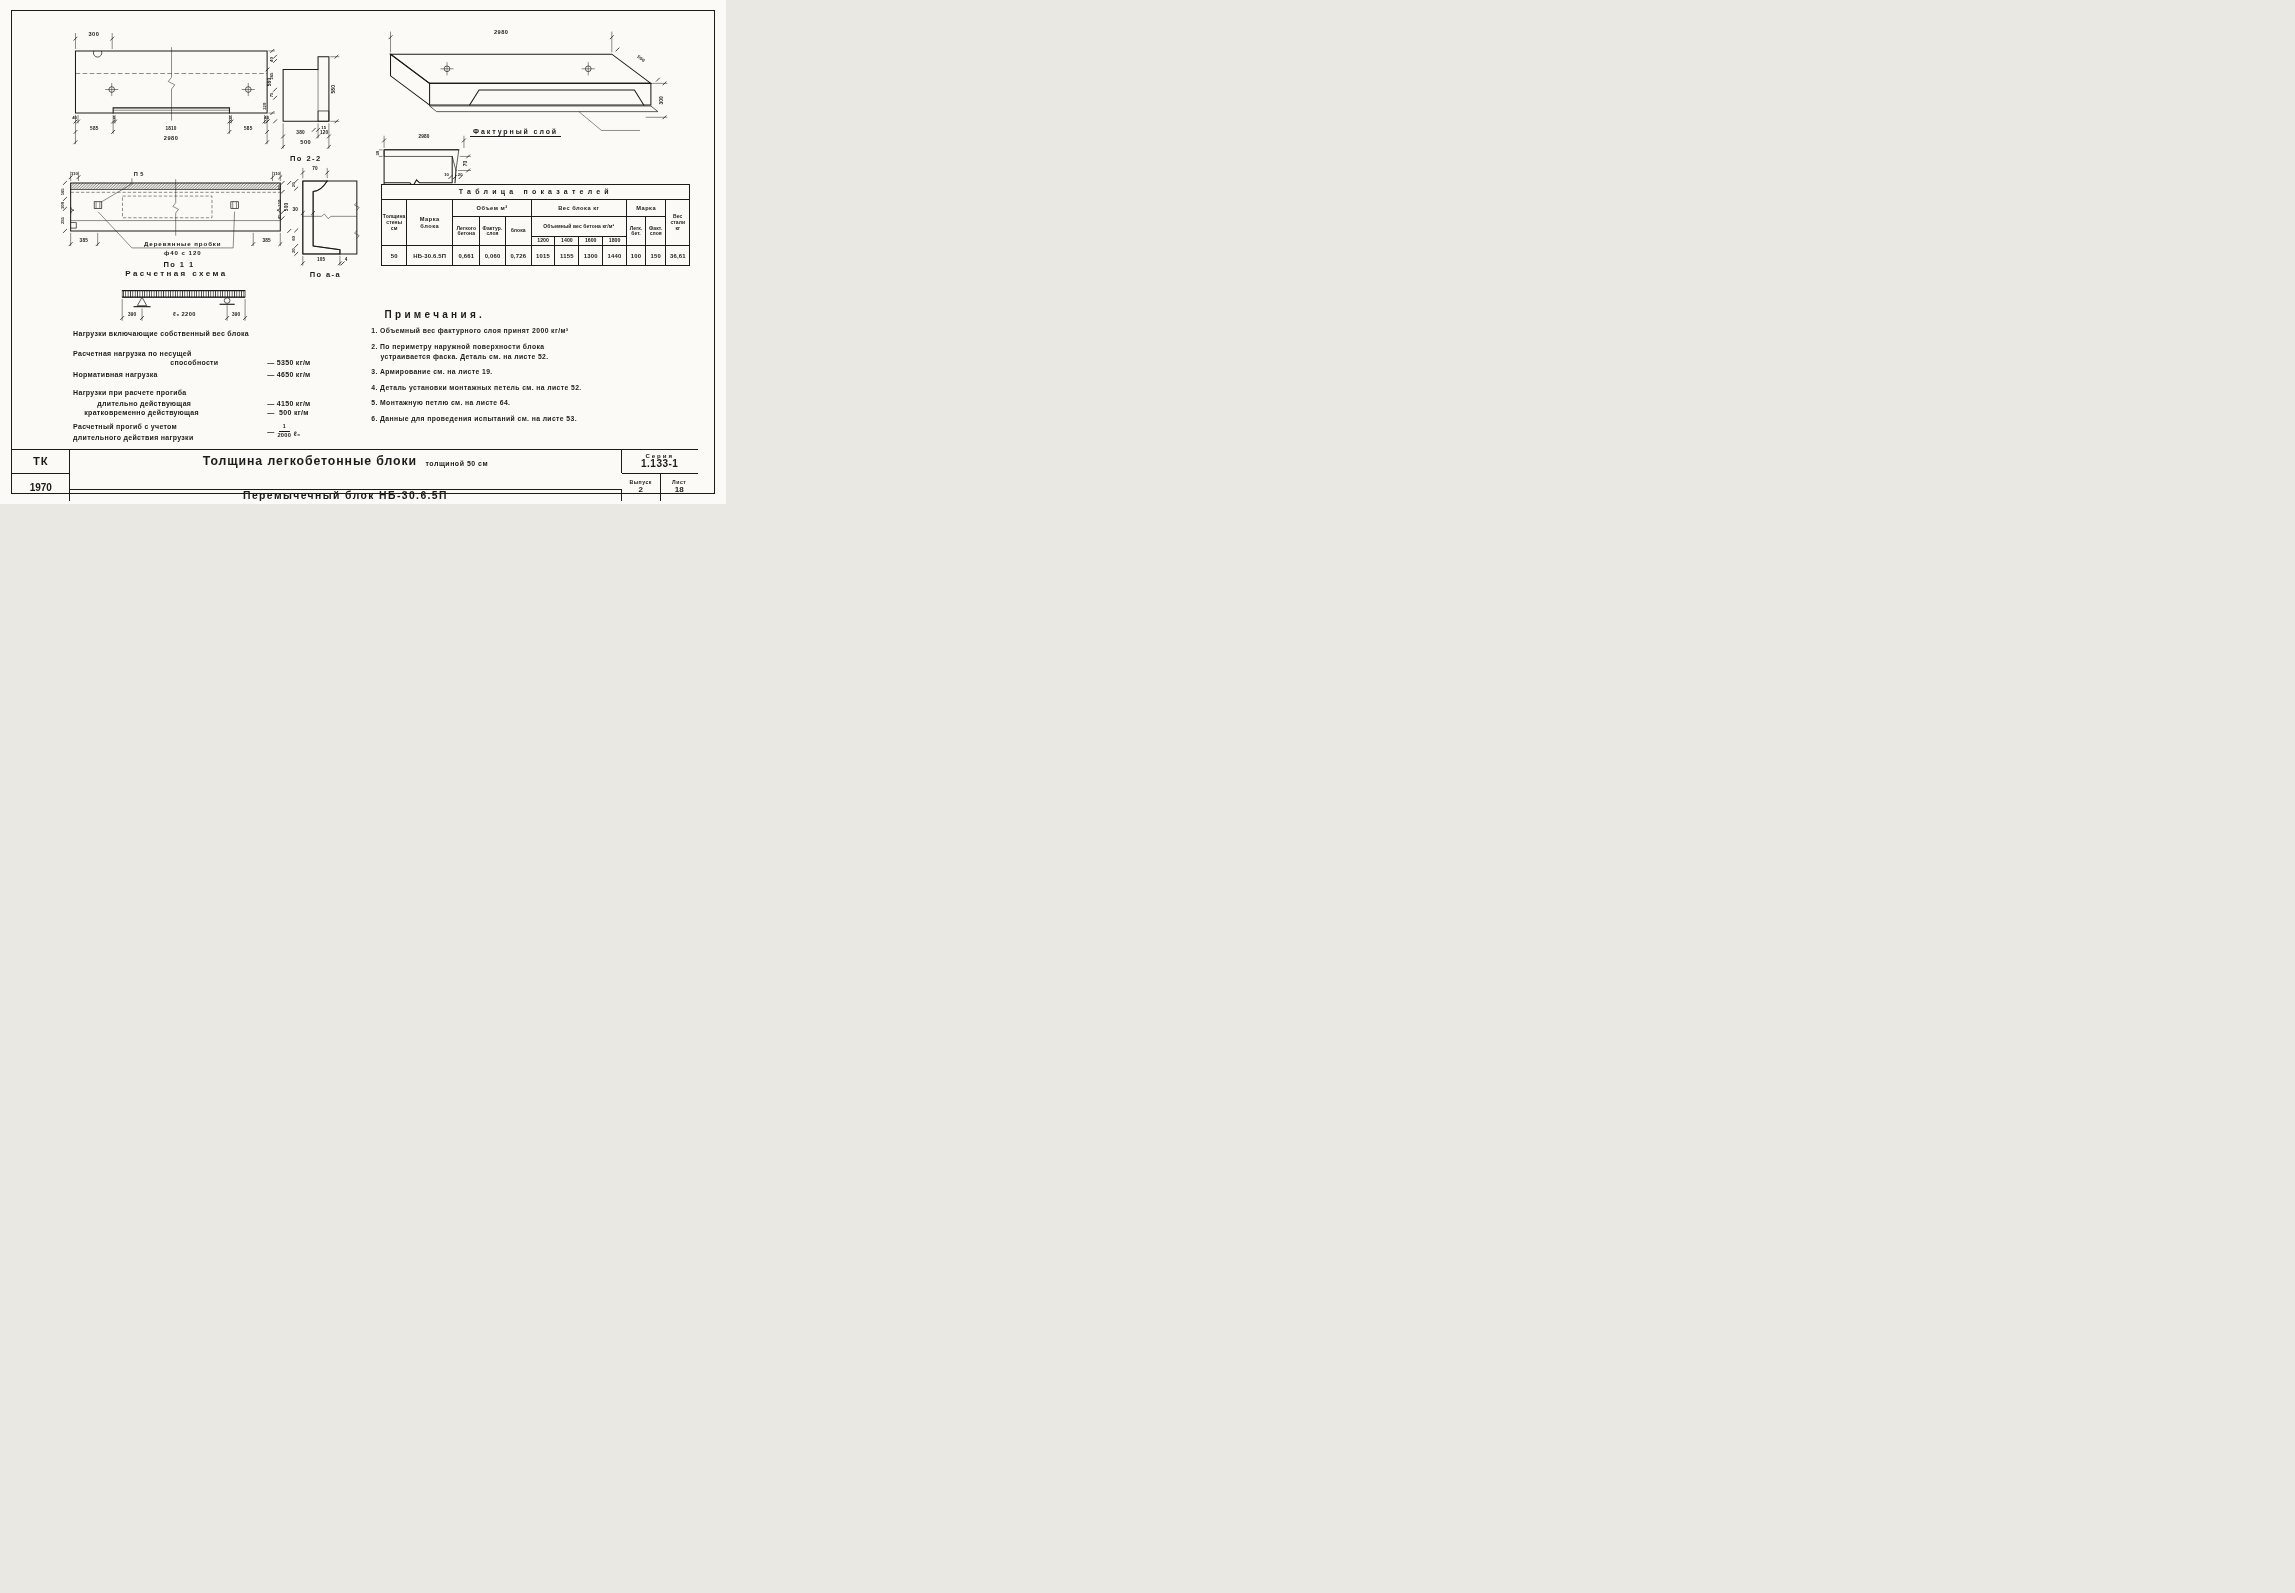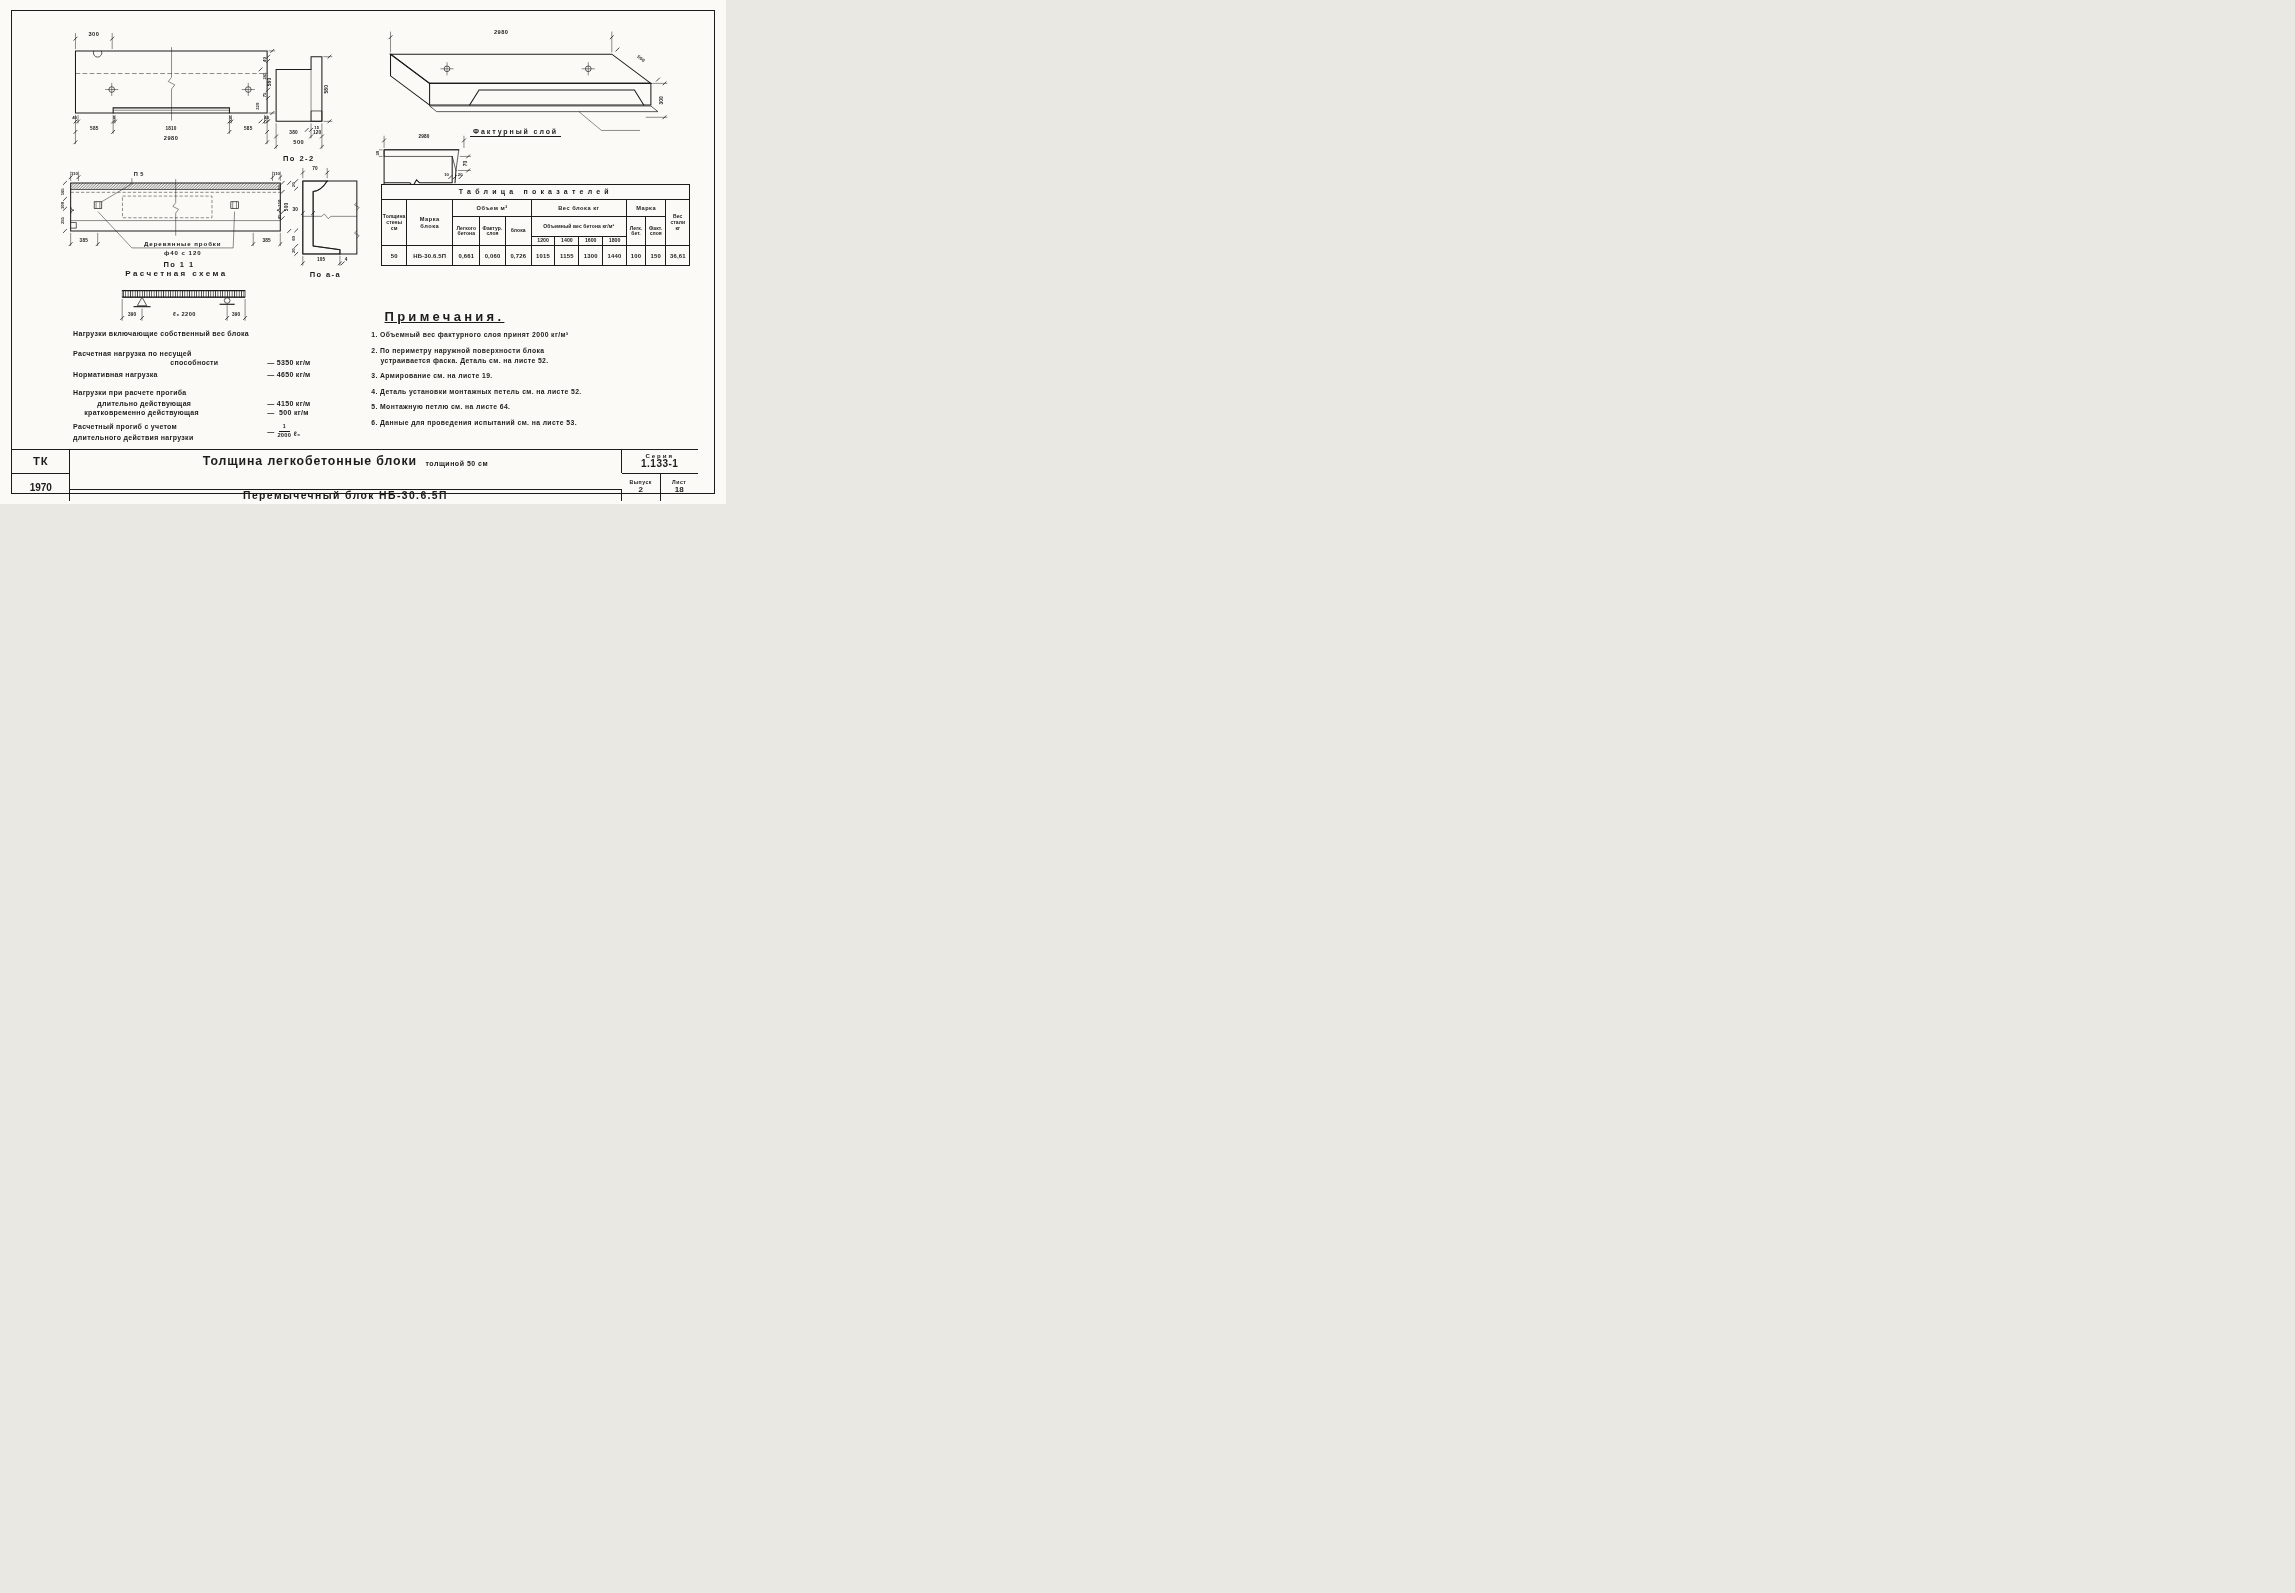--- a/index.html
+++ b/index.html
@@ -19,21 +19,21 @@
   text.cap{font-size:16px;letter-spacing:3px;}
   
   .loads{width:288px;height:123px;font-size:7px;letter-spacing:0.3px;}
   .ll{position:absolute;white-space:pre;}
   .frac{display:inline-flex;align-items:center;gap:2.8px;}
   .frac .bar{display:inline-flex;flex-direction:column;align-items:center;font-size:5.7px;line-height:1.1;}
   .frac .num{border-bottom:0.9px solid #1b1b1b;padding:0 3.8px 0.5px;}
   .frac .suf{font-size:6.1px;position:relative;top:1.9px;}
   
   .notes{width:351px;font-size:6.8px;letter-spacing:0.4px;}
-  .notes-title{font-size:13px;letter-spacing:3.3px;margin:0 0 2.8px 13.2px;text-decoration:underline;}
+  .notes-title{font-size:10px;letter-spacing:3.3px;margin:0 0 2.8px 13.2px;}
   .note{margin-top:6.1px;white-space:pre-wrap;line-height:1.4;}
   
   table.ind{border-collapse:collapse;table-layout:fixed;width:309px;border:1.4px solid #1b1b1b;background:#fbfaf6;}
   table.ind td{border:0.9px solid #1b1b1b;text-align:center;vertical-align:middle;
                padding:0.5px 0.5px;font-weight:700;white-space:pre-line;line-height:1.15;}
   .tbl-title{font-size:7px;letter-spacing:4.2px;border-bottom:1.4px solid #1b1b1b;height:12.7px;}
   .h1{font-size:5.7px;letter-spacing:0.5px;}
   .h2{font-size:5px;letter-spacing:0.1px;}
   .num{font-size:5.2px;}
   .dat{font-size:5.9px;letter-spacing:0.2px;}
@@ -106,21 +106,21 @@
         </g>
         <g>
           <path class="th" d="M428 48 H442 M428 180 H442"></path>
           <path class="dm" d="M436 48 V180"></path>
           <path class="tk" d="M432 52 l8 -8 M432 184 l8 -8"></path>
           <text class="d" x="433" y="114" text-anchor="middle" transform="rotate(-90 433 114)">580</text>
         </g>
       </svg>
     </div>
 
-    <div class="abs" style="left:224px;top:29px;">
+    <div class="abs" style="left:231px;top:29px;">
       <svg width="118" height="124" viewBox="0 0 250 262">
         <defs>
           <pattern id="stipA" width="7" height="7" patternUnits="userSpaceOnUse">
             <circle cx="2" cy="2" r="0.9" fill="#1b1b1b"></circle>
               <circle cx="5" cy="5" r="0.7" fill="#1b1b1b"></circle>
           </pattern>
         </defs>
         <g>
           <path class="ln" d="M85 62 H159 V35 H182 V172 H85 Z"></path>
           <path class="th" d="M159 62 V172"></path>

